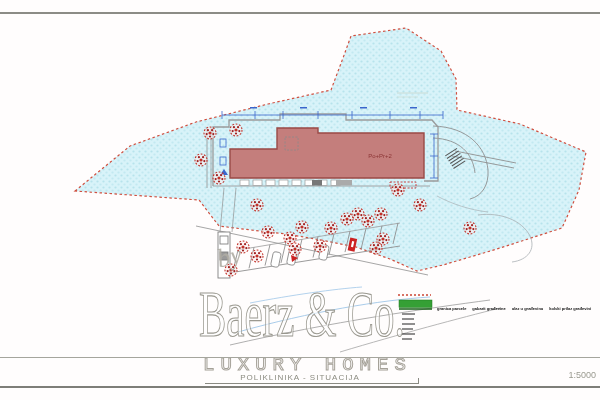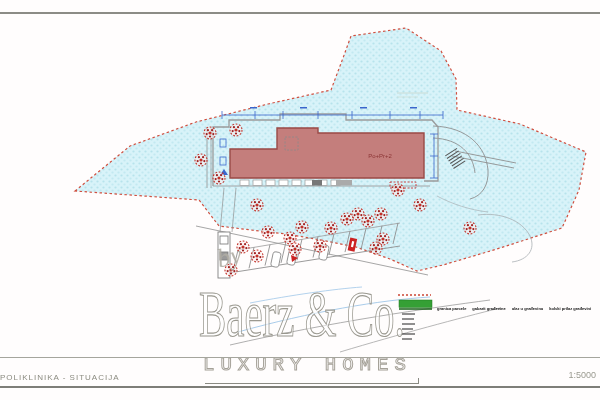--- a/index.html
+++ b/index.html
@@ -6,21 +6,21 @@
   body{width:600px;height:400px;position:relative;overflow:hidden;
        font-family:"Liberation Sans",sans-serif;}
   .sheet{position:absolute;inset:0;background:#fffdfd;}
   svg{position:absolute;left:0;top:0;}
   .hline{position:absolute;left:0;right:0;background:#8c8c86;}
   .frame-top{top:12px;height:2px;}
   .frame-bot1{top:357px;height:1px;background:#a5a59d;}
   .frame-bot2{top:386px;height:2px;background:#7e7e78;}
   .title-underline{position:absolute;left:205px;top:383px;width:214px;height:1px;background:#8a8a82;}
   .title-underline .tick{position:absolute;right:0;top:-5px;width:1px;height:6px;background:#8a8a82;}
-  .drawing-title{position:absolute;left:0;width:600px;top:373px;text-align:left;
+  .drawing-title{position:absolute;left:0;width:600px;top:373px;text-align:center;
     font-size:8px;letter-spacing:1px;color:#8b8b80;}
   .scale{position:absolute;right:4px;top:370px;font-size:9px;color:#9a9a90;margin-left:45px;}
   .wm-by{position:absolute;left:217px;top:242px;font-family:"Liberation Serif",serif;
     font-style:italic;font-size:26px;color:#b0ada4;transform:rotate(-12deg);opacity:.9;}
   .wm-brand{position:absolute;left:199px;top:281px;font-family:"Liberation Serif",serif;
     font-size:66px;line-height:1;white-space:nowrap;color:rgba(255,255,255,0.55);
     -webkit-text-stroke:1.2px rgba(150,147,138,.95);
     transform:scaleX(.62);transform-origin:left top;}
   .wm-tagline{position:absolute;left:203px;top:354px;font-family:Liberation Mono, monospace;
     font-size:19px;letter-spacing:6px;white-space:nowrap;color:rgba(255,255,255,0.6);

